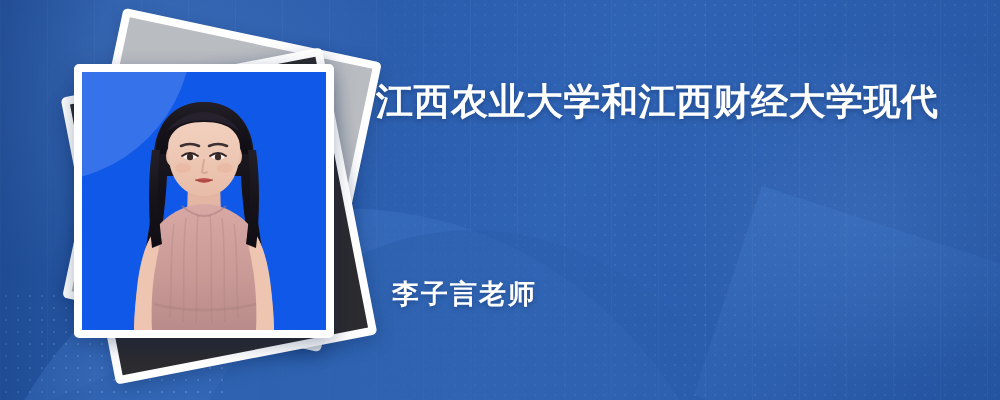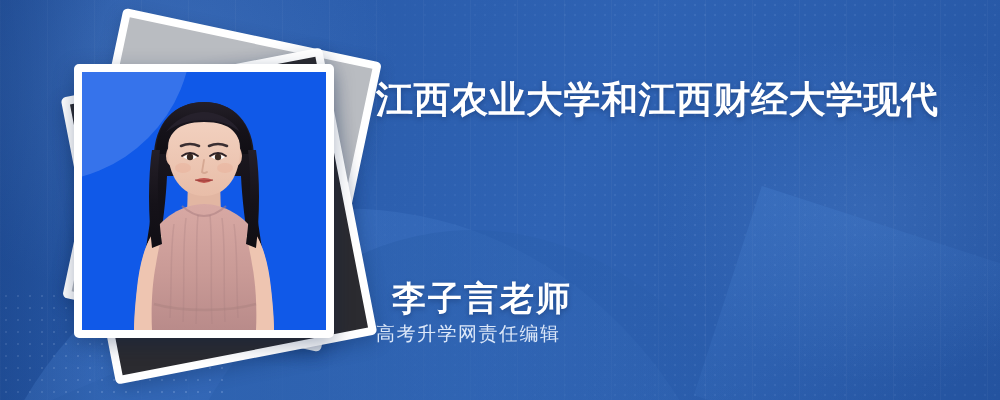--- a/index.html
+++ b/index.html
@@ -5,21 +5,21 @@
   html, body {
     margin: 0;
     padding: 0;
     background: #1a1a1a;
   }
   #banner {
     position: relative;
     width: 1000px;
     height: 400px;
     overflow: hidden;
-    font-family: Liberation Mono, monospace;
+    font-family: Liberation Sans, sans-serif;
     background: #6d28d9;
   }
 
   
   .bg-base {
     position: absolute;
     inset: 0;
     background:
       linear-gradient(115deg, #24539f 0%, #2a5cab 28%, #2f63b4 55%, #2a5cab 78%, #24539f 100%);
   }
@@ -164,21 +164,21 @@
     font-size: 37px;
     font-weight: bold;
     line-height: 56px;
     letter-spacing: 0.5px;
     text-shadow: 0 2px 5px rgba(8,30,70,0.35);
   }
   .author-name {
     position: absolute;
     top: 276px; left: 16px;
     color: #ffffff;
-    font-size: 34px;
+    font-size: 27px;
     font-weight: bold;
     letter-spacing: 2px;
     text-shadow: 0 2px 5px rgba(8,30,70,0.35);
   }
   .author-role {
     position: absolute;
     top: 321px; left: 0px;
     color: rgba(236,243,255,0.92);
     font-size: 19px;
     font-weight: normal;
@@ -305,16 +305,15 @@
       </svg>
     </div>
   </div>
 
   <div class="text-col">
     <div class="title">
       <span>江西农业大学和江西财经大学现代</span><br>
     </div>
 
     <div class="author-name">李子言老师</div>
-    <div class="author-role">高考升学网责任编辑</div>
   </div>
 
 </div>
 
 </body></html>

